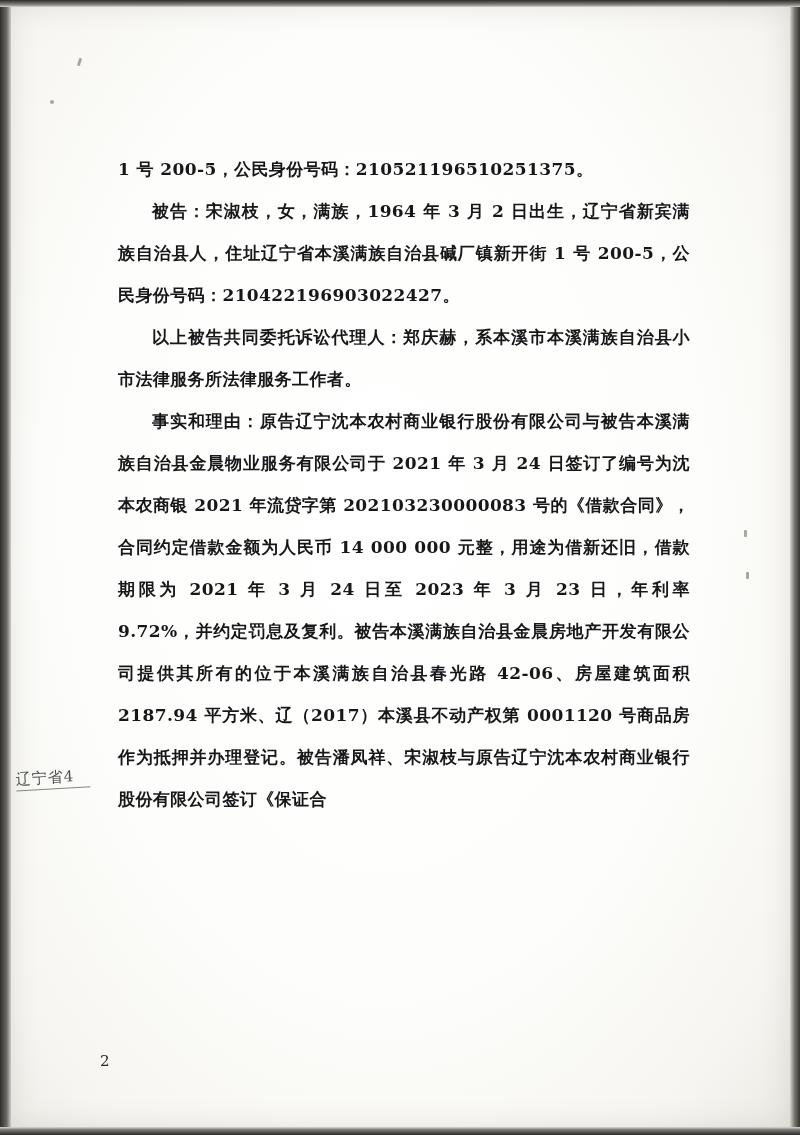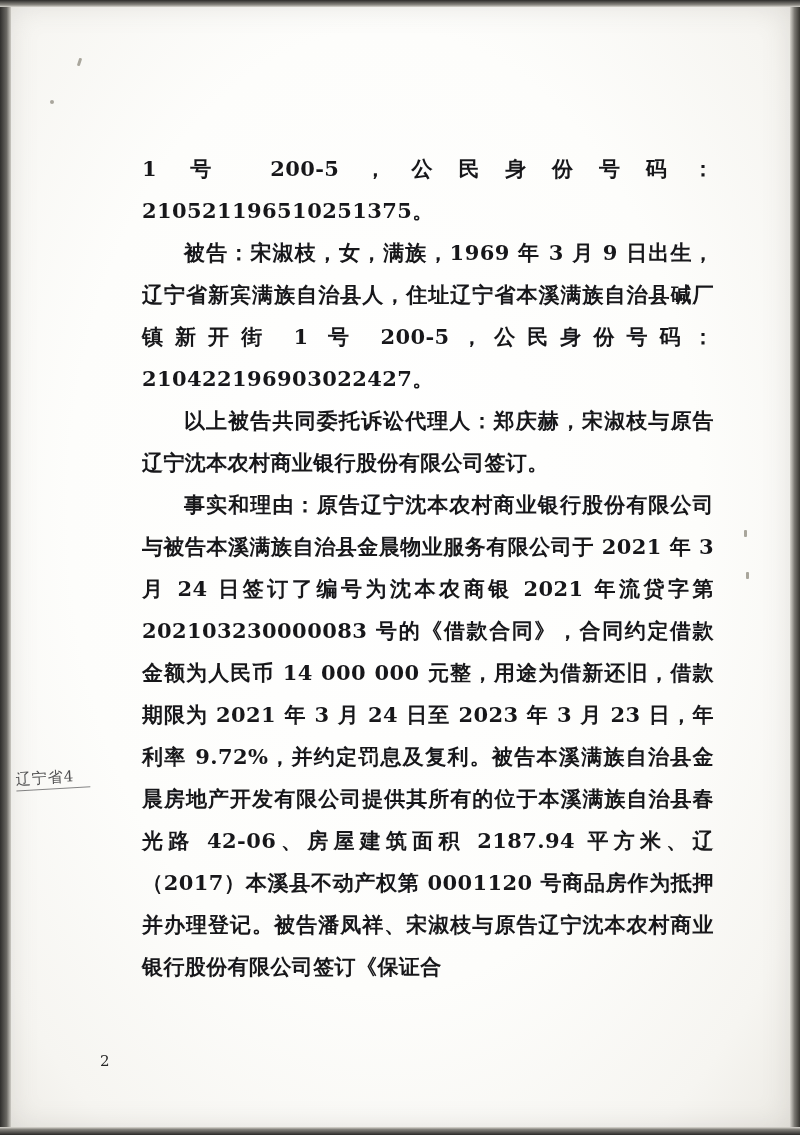--- a/index.html
+++ b/index.html
@@ -55,25 +55,24 @@
     background: #a9a69c;
     border-radius: 50%;
   }
 
   
   #text-block {
     position: absolute;
     left: 118px;
     top: 148px;
     width: 572px;
-    font-size: 21px;
+    font-size: 17px;
     line-height: 42px;
     color: #17171a;
     letter-spacing: 0.4px;
-    margin-left: 24px;
   }
   #text-block p {
     margin: 0 0 0 0;
     text-align: justify;
     text-justify: inter-ideograph;
     font-weight: 600;
   }
   #text-block p.indent {
     text-indent: 2em;
   }
@@ -129,20 +128,20 @@
   <div class="speck" style="left:744px; top:530px; width:3px; height:7px; border-radius:1px;"></div>
   <div class="speck" style="left:746px; top:572px; width:3px; height:7px; border-radius:1px;"></div>
 
   <div id="margin-stamp">
     <span>辽宁省4</span>
     <span class="rule"></span>
   </div>
 
   <div id="text-block">
     <p>1 号 200-5，公民身份号码：210521196510251375。</p>
-    <p class="indent">被告：宋淑枝，女，满族，1969 年 3 月 9 日出生，辽宁省新宾满族自治县人，住址辽宁省本溪满族自治县碱厂镇新开街 1 号 200-5，公民身份号码：210422196903022427。</p>
-    <p class="indent">以上被告共同委托诉讼代理人：郑庆赫，宋淑枝与原告辽宁沈本农村商业银行股份有限公司签订。</p>
+    <p class="indent">被告：宋淑枝，女，满族，1964 年 3 月 2 日出生，辽宁省新宾满族自治县人，住址辽宁省本溪满族自治县碱厂镇新开街 1 号 200-5，公民身份号码：210422196903022427。</p>
+    <p class="indent">以上被告共同委托诉讼代理人：郑庆赫，系本溪市本溪满族自治县小市法律服务所法律服务工作者。</p>
     <p class="indent">事实和理由：原告辽宁沈本农村商业银行股份有限公司与被告本溪满族自治县金晨物业服务有限公司于 2021 年 3 月 24 日签订了编号为沈本农商银 2021 年流贷字第 202103230000083 号的《借款合同》，合同约定借款金额为人民币 14 000 000 元整，用途为借新还旧，借款期限为 2021 年 3 月 24 日至 2023 年 3 月 23 日，年利率 9.72%，并约定罚息及复利。被告本溪满族自治县金晨房地产开发有限公司提供其所有的位于本溪满族自治县春光路 42-06、房屋建筑面积 2187.94 平方米、辽（2017）本溪县不动产权第 0001120 号商品房作为抵押并办理登记。被告潘凤祥、宋淑枝与原告辽宁沈本农村商业银行股份有限公司签订《保证合</p>
   </div>
 
   <div id="page-number">2</div>
 
 </div>
 
 </body></html>

